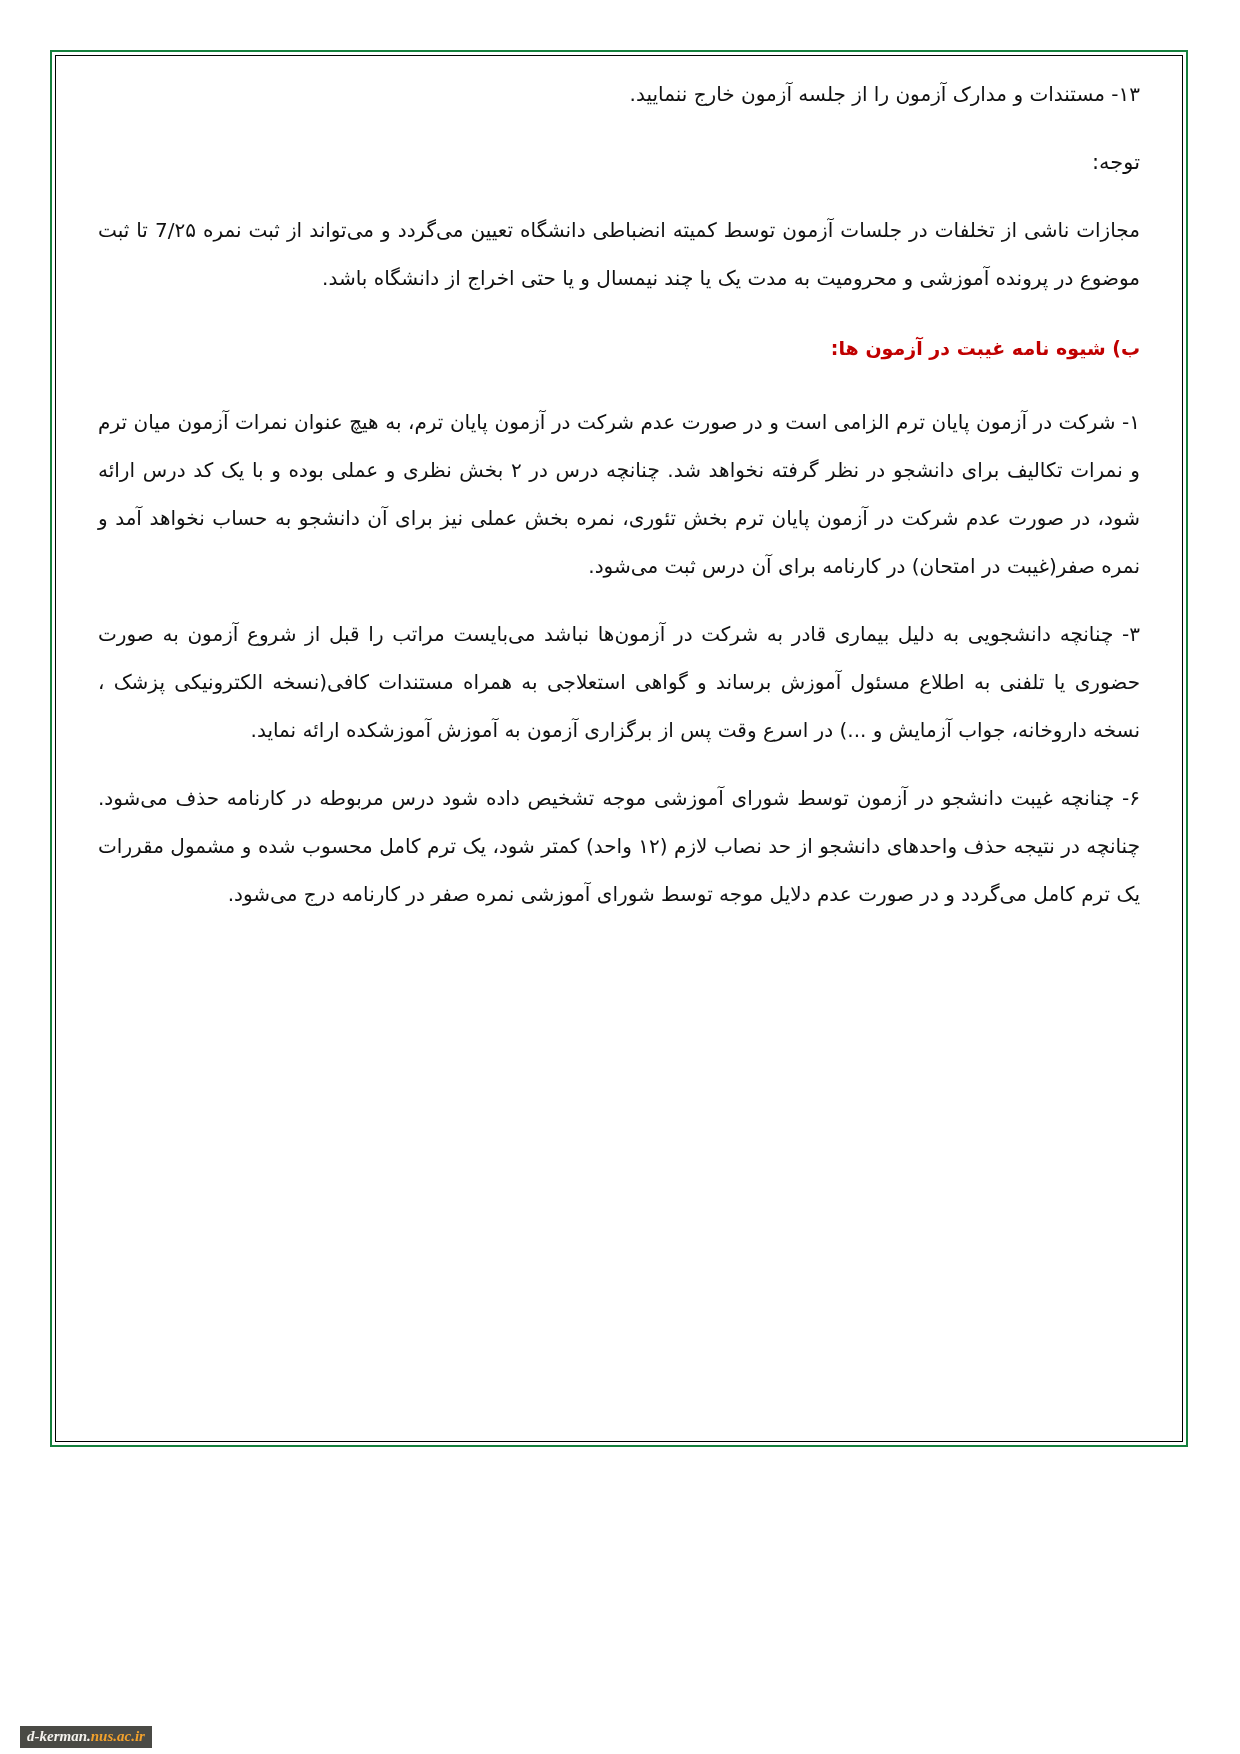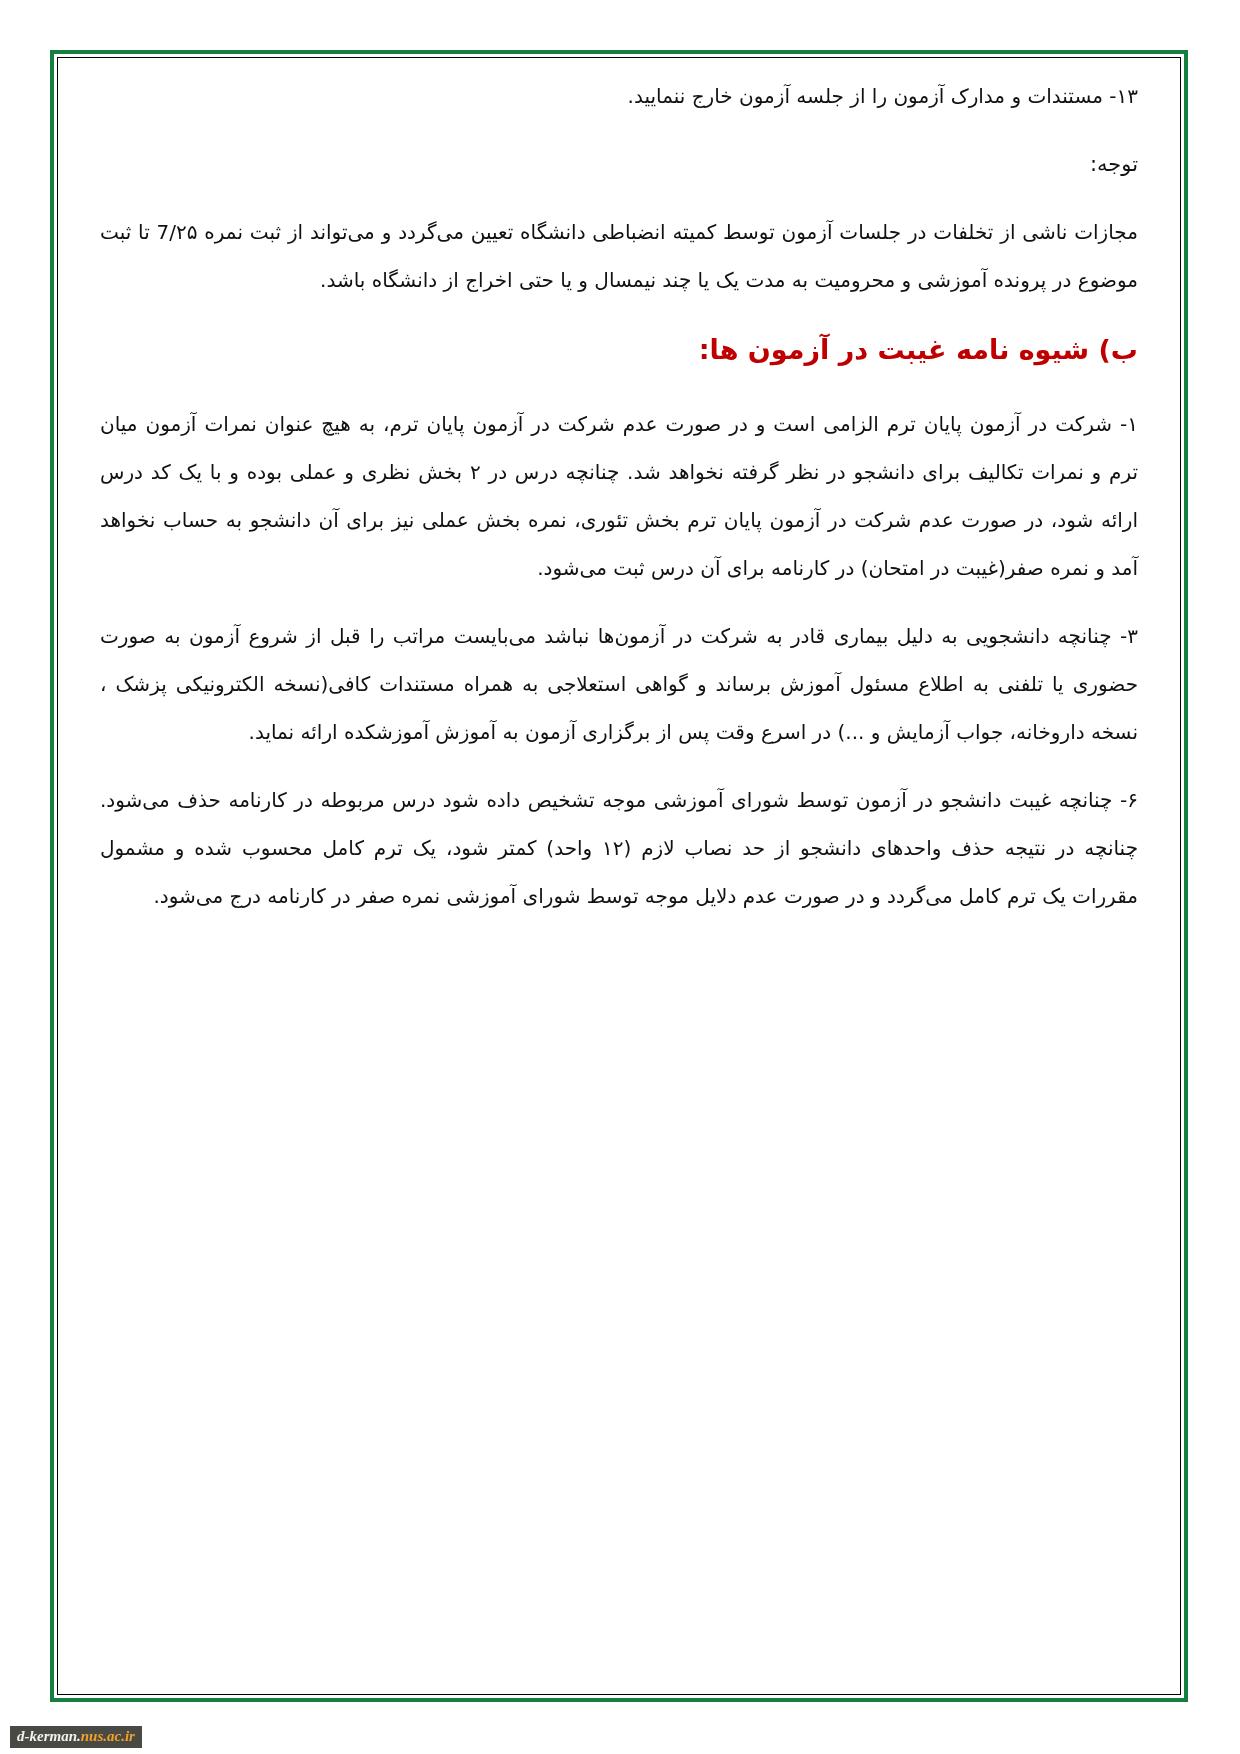--- a/index.html
+++ b/index.html
@@ -13,22 +13,22 @@
     height: 1754px;
     background: #ffffff;
     overflow: hidden;
     font-family: "DejaVu Sans", sans-serif;
   }
   .frame-outer {
     position: absolute;
     left: 50px;
     top: 50px;
     width: 1138px;
-    height: 1652px;
-    border: 4px solid #15803d;
+    height: 1397px;
+    border: 2px solid #15803d;
     box-sizing: border-box;
     padding: 3px;
     background: #ffffff;
   }
   .frame-inner {
     width: 100%;
     height: 100%;
     border: 1px solid #000000;
     box-sizing: border-box;
     padding: 14px 42px 0 42px;
@@ -52,28 +52,28 @@
     text-align: right;
     font-size: 21px;
     line-height: 48px;
     font-weight: normal;
     color: #111111;
     margin: 0 0 20px 0;
   }
   .section-heading {
     direction: rtl;
     text-align: right;
-    font-size: 27px;
+    font-size: 19px;
     line-height: 52px;
     font-weight: bold;
     margin: 6px 0 24px 0;
   }
   .watermark {
     position: absolute;
-    left: 10px;
+    left: 20px;
     top: 1726px;
     background: #4a4a45;
     padding: 1px 7px 3px 7px;
     font-family: "Liberation Serif", serif;
     font-style: italic;
     font-weight: bold;
     font-size: 15px;
     line-height: 18px;
     white-space: nowrap;
   }

